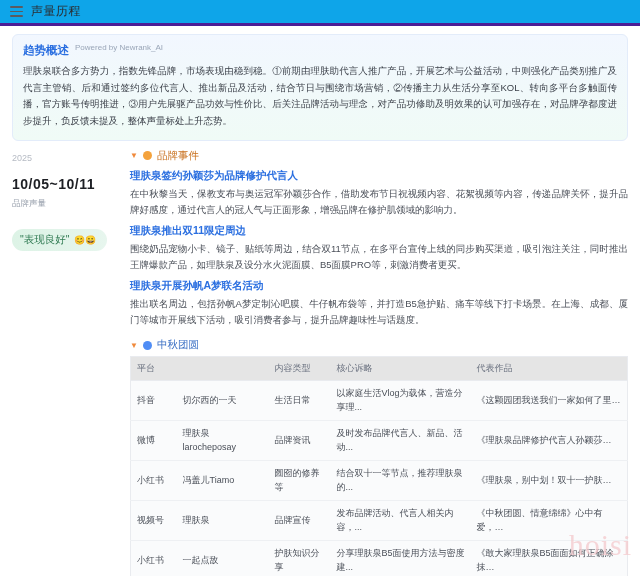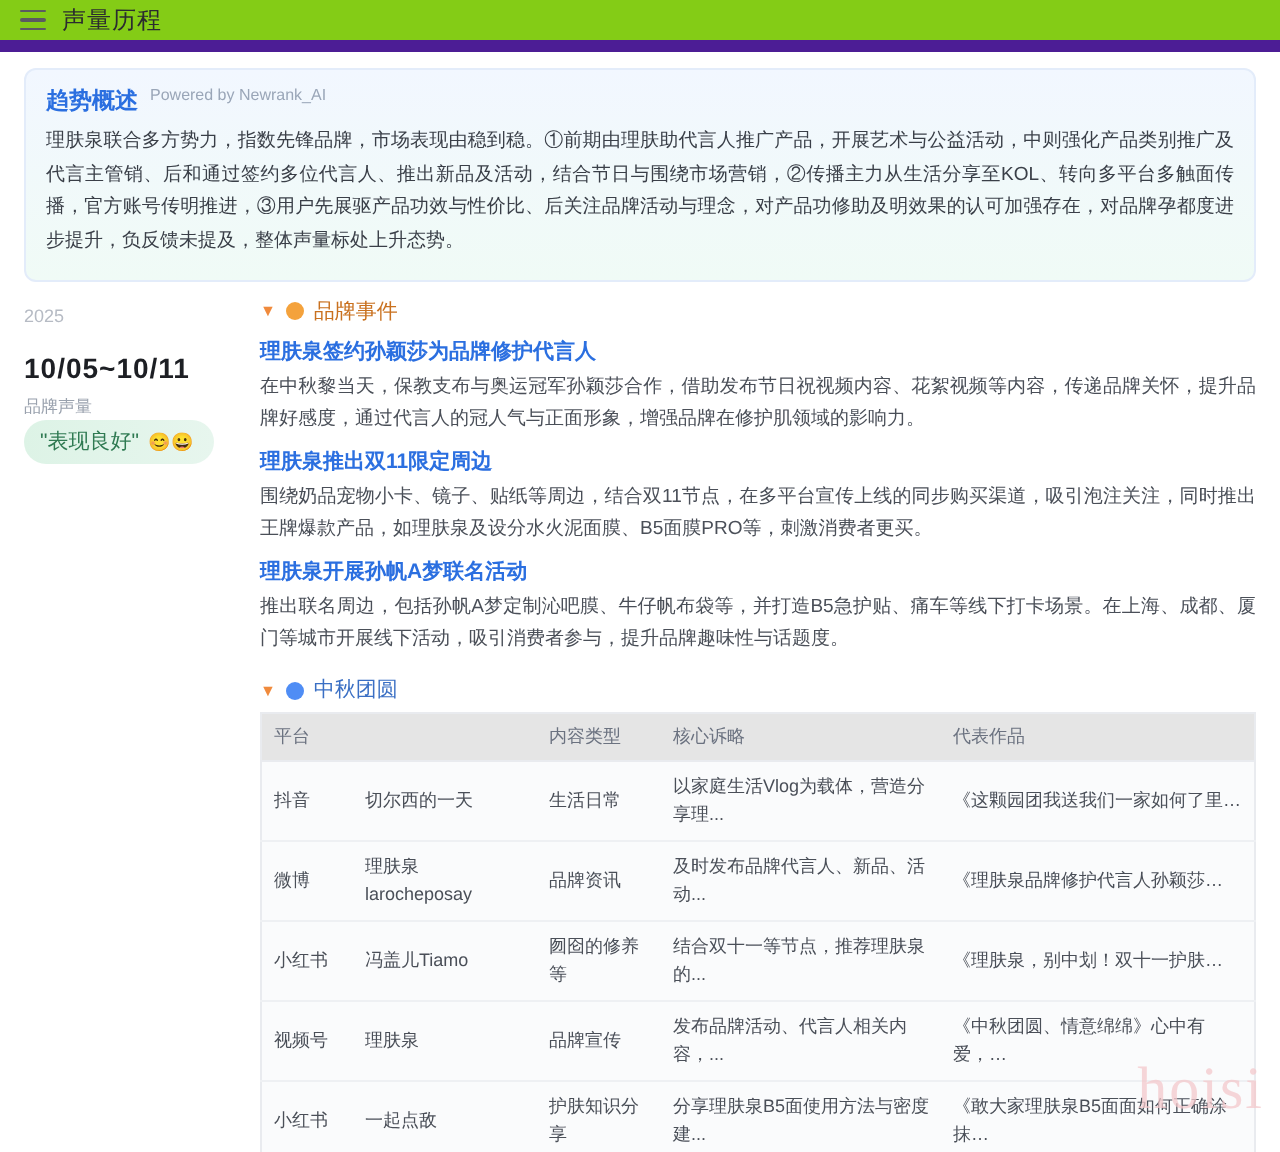--- a/index.html
+++ b/index.html
@@ -11,22 +11,22 @@
     color: #333;
     overflow: hidden;
   }
   .page { width: 640px; height: 576px; position: relative; background:#fff; }
 
   
   .topbar {
     height: 26px;
     display: flex; align-items: center;
     padding: 0 10px;
-    border-bottom: 6px solid #4c1d95;
-    background: #84cc16;
+    border-bottom: 3px solid #4c1d95;
+    background: #0ea5e9;
   }
   .topbar .bars { width: 13px; height: 11px; position: relative; margin-right: 8px; }
   .topbar .bars i {
     position:absolute; left:0; width:13px; height:1.6px; background:#5b5b60; border-radius:1px;
   }
   .topbar .bars i:nth-child(1){ top:0; }
   .topbar .bars i:nth-child(2){ top:4.5px; }
   .topbar .bars i:nth-child(3){ top:9px; }
   .topbar .title { font-size: 12px; color:#2b2b2f; letter-spacing:.5px; }
 
@@ -45,21 +45,21 @@
   .summary-head .powered { font-size: 8px; color:#9aa6b8; }
   .summary-body { font-size: 9.5px; line-height: 1.75; color:#3a3f48; text-align: justify; }
 
   
   .content { display:flex; padding: 4px 12px 0 12px; }
   .left-col { width: 112px; flex: 0 0 112px; padding-top: 4px; position: relative; }
   .right-col { flex: 1 1 auto; padding-left: 6px; }
 
   .year { font-size: 9px; color:#b6bbc4; margin-bottom: 13px; }
   .daterange { font-size: 14px; font-weight: bold; color:#1d1f24; letter-spacing: .5px; margin-bottom: 6px;}
-  .brandvoice-label { font-size: 8.5px; color:#9aa2ae; margin-bottom: 0; }
+  .brandvoice-label { font-size: 8.5px; color:#9aa2ae; margin-bottom: 19px; }
   .bubble {
     display:inline-block;
     background: linear-gradient(90deg,#ddf3e6,#e7f6ee);
     border-radius: 12px;
     padding: 4px 10px 4px 8px;
     font-size: 10.5px;
     color:#2f7a52;
     position: relative;
   }
   .bubble .emo { font-size: 9px; margin-left: 2px; }

